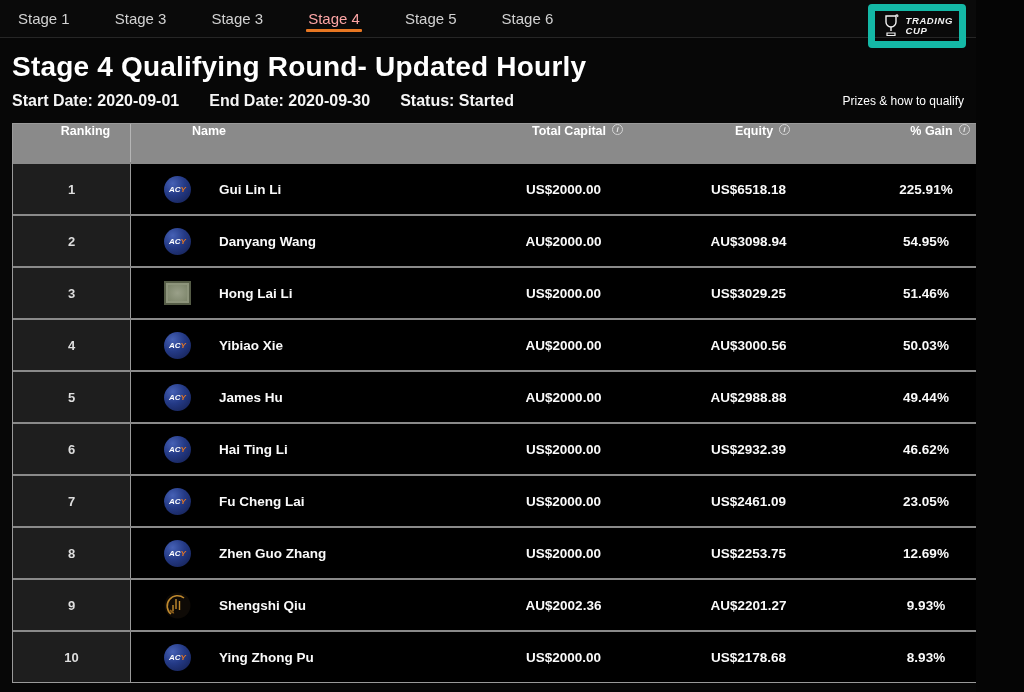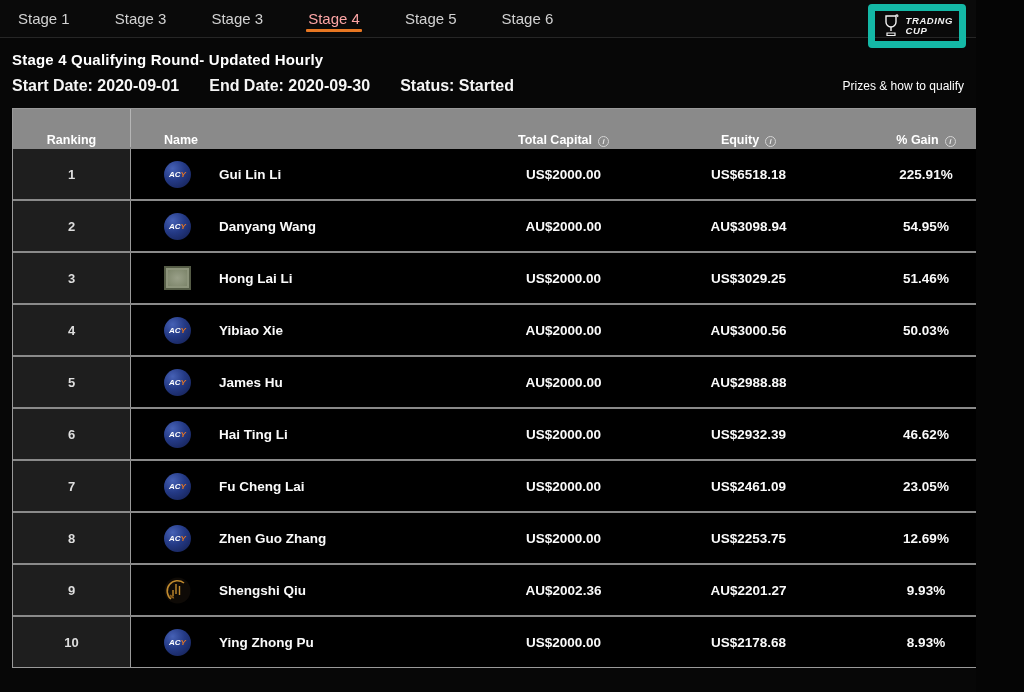--- a/index.html
+++ b/index.html
@@ -15,32 +15,32 @@
   .tab.active { color:#fca5a5; }
   .tab.active::after { content:""; position:absolute; left:4px; right:4px; bottom:5px;
          height:3px; background:#e87722; border-radius:1px; }
   .logo { position:absolute; top:4px; right:10px; display:flex; align-items:center; gap:5px;
           padding:3px 6px; border:7px solid #14b8a6; border-radius:4px; }
   .logo-text { font-size:9.5px; font-weight:800; font-style:italic; letter-spacing:.6px;
                line-height:10px; color:#f2f2f2; }
 
   
   .main { padding:0 12px; }
-  .page-title { margin-top:13px; font-size:15px; font-weight:600; color:#ffffff; letter-spacing:.2px; }
+  .page-title { margin-top:13px; font-size:28px; font-weight:600; color:#ffffff; letter-spacing:.2px; }
   .meta-row { margin-top:9px; display:flex; align-items:center; }
   .meta-left { display:flex; gap:30px; }
   .meta-item { font-size:16px; font-weight:700; color:#f5f5f5; }
   .prizes-link { margin-left:auto; font-size:12px; font-weight:400; color:#ffffff; cursor:pointer; }
 
   
   .board { margin-top:13px; width:1000px; border:1px solid #9a9a9a; }
   .trow { display:grid; grid-template-columns:118px 1fr 185px 185px 170px; }
   .thead { background:#8a8a8a; height:38px; }
-  .th { display:flex; align-items:flex-end; justify-content:center;
-        font-size:12.5px; font-weight:700; color:#ffffff; }
+  .th { display:flex; align-items:flex-start; justify-content:center;
+        font-size:12.5px; font-weight:700; color:#ffffff;margin-left:28px; }
   .th.name-col { justify-content:flex-start; padding-left:33px; }
   .th.rank-col { border-right:1px solid #b5b5b5; }
   .info-icon { display:inline-flex; align-items:center; justify-content:center;
         width:11px; height:11px; margin-left:6px; border:1px solid #d4d4d4; border-radius:50%;
         font-size:7.5px; font-weight:700; font-style:italic; color:#e8e8e8; cursor:pointer; }
   .brow { height:52px; border-top:2px solid #8a8a8a; background:#000; }
   .cell { display:flex; align-items:center; justify-content:center;
           font-size:13.5px; font-weight:600; color:#fafafa; background:#000; }
   .rank-cell { background:#1e1e1e; border-right:1px solid #9a9a9a;
                font-size:13px; color:#dedede; }
@@ -212,20 +212,21 @@
         <span class="acy-inner">
                   <span class="acy-ac">AC</span>
                   <span class="acy-y">Y</span>
                 </span>
 
       </span>
       <span class="trader-name">James Hu</span>
     </div>
     <div class="cell">AU$2000.00</div>
     <div class="cell">AU$2988.88</div>
+    <div class="cell">49.44%</div>
   </div>
 
   <div class="trow brow">
     <div class="cell rank-cell">6</div>
     <div class="cell name-cell">
       <span class="avatar avatar--acy-logo">
         <span class="acy-inner">
                   <span class="acy-ac">AC</span>
                   <span class="acy-y">Y</span>
                 </span>

